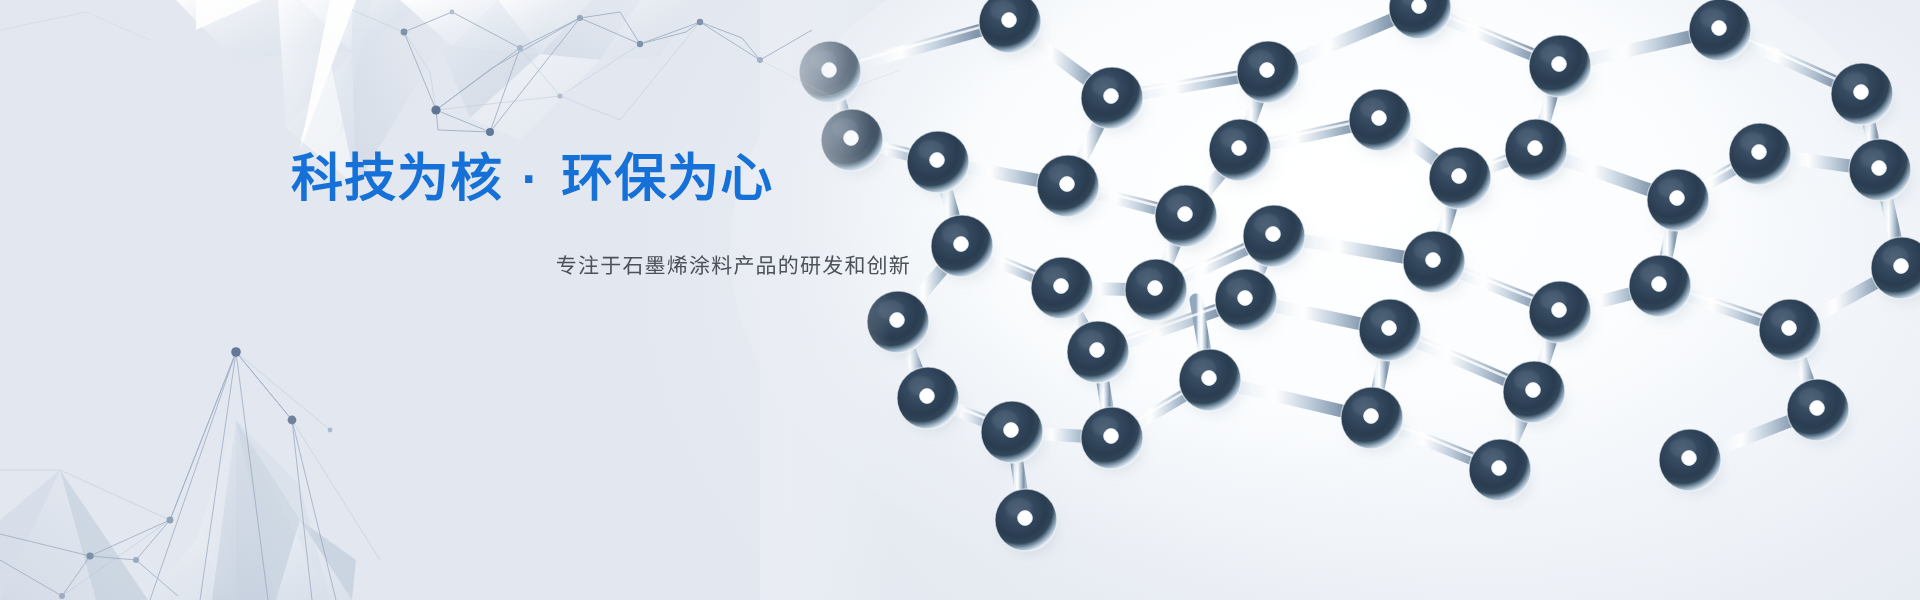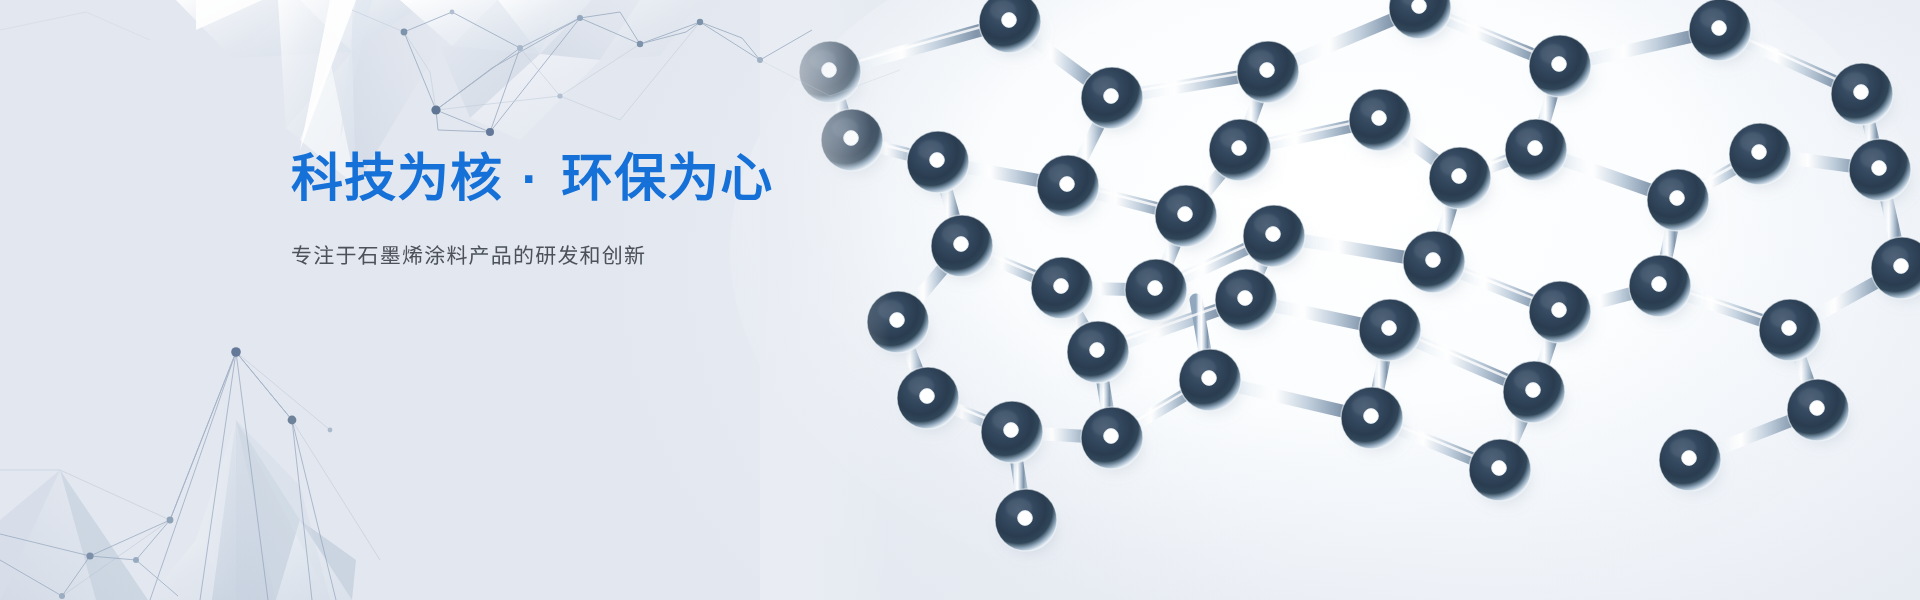--- a/index.html
+++ b/index.html
@@ -29,21 +29,21 @@
   #headline {
     font-size:52px;
     font-weight:bold;
     color:#1571d8;
     letter-spacing:1px;
     line-height:1.18;
     white-space:nowrap;
     font-family:"Liberation Sans","DejaVu Sans",sans-serif;
   }
   #headline .dot { letter-spacing:4px; }
-  #subtitle-list { margin-top:27px; }
+  #subtitle-list { margin-top:37px;text-align:right; }
   .subtitle-line {
     font-size:21px;
     color:#4c5259;
     line-height:1.95;
     letter-spacing:1.2px;
     white-space:nowrap;
     font-family:"Liberation Sans","DejaVu Sans",sans-serif;
   }
 </style>
 </head>

